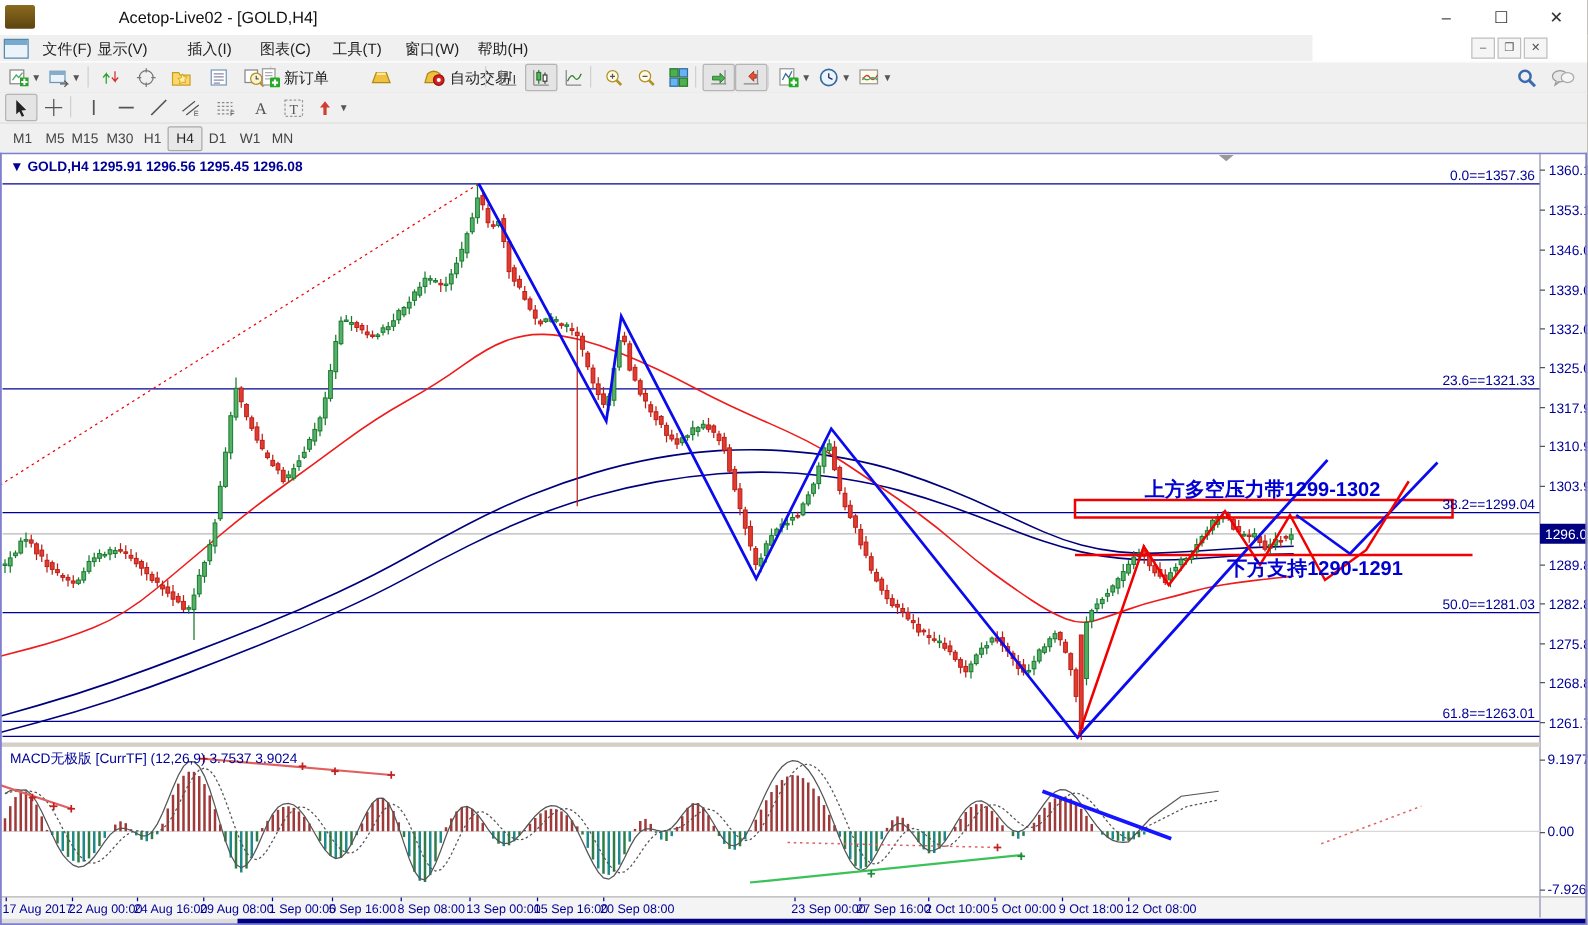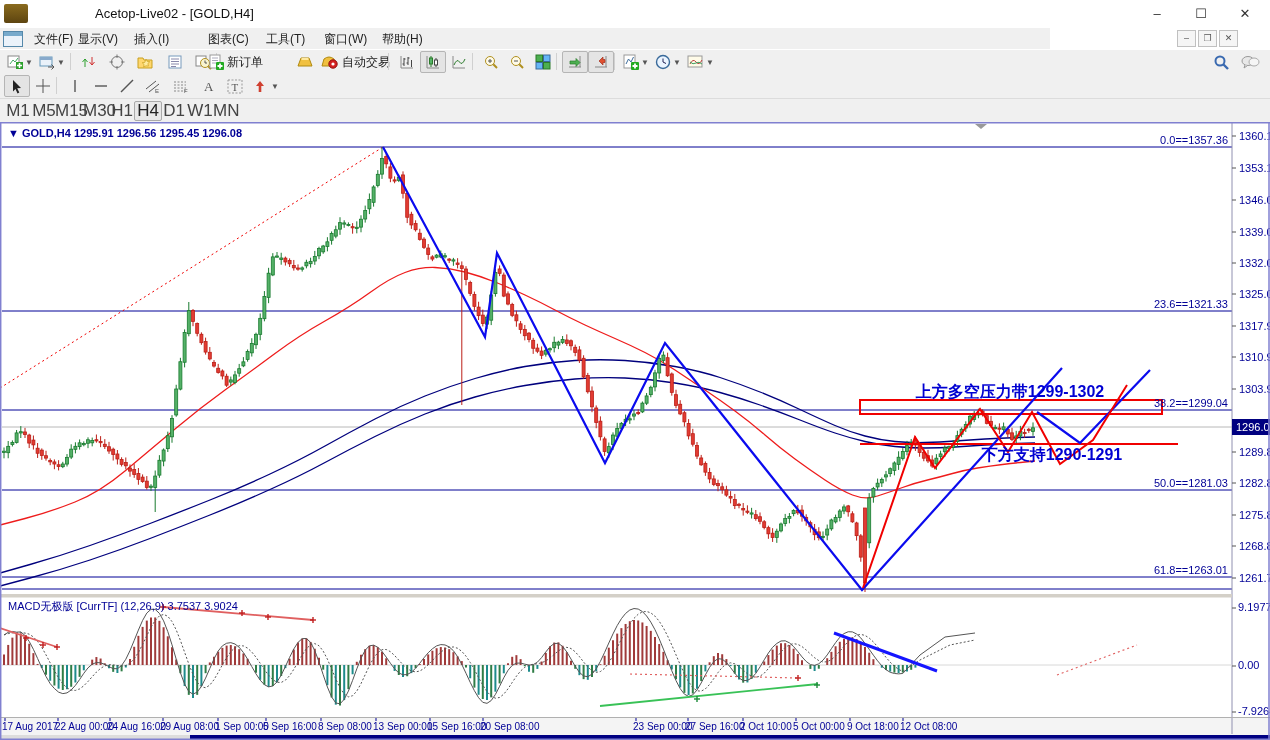--- a/index.html
+++ b/index.html
@@ -22,21 +22,21 @@
   #toolbar1{position:absolute;left:0;top:49px;width:1270px;height:24px;background:#f0f0f0;border-top:1px solid #fff;border-bottom:1px solid #dcdcdc;}
   #toolbar2{position:absolute;left:0;top:74px;width:1270px;height:24px;background:#f0f0f0;border-bottom:1px solid #dcdcdc;}
   .tb{position:absolute;top:1px;height:20px;min-width:20px;border:1px solid transparent;border-radius:2px;
       display:flex;align-items:center;justify-content:center;font-size:12px;color:#333;padding:0 2px;}
   .tb.pressed{background:#e4e4e4;border:1px solid #b5b5b5;}
   .tbsep{position:absolute;top:3px;width:1px;height:17px;background:#d0d0d0;}
   .tblabel{font-size:12px;color:#222;margin-left:3px;white-space:nowrap;}
   .dd{font-size:8px;color:#555;margin-left:2px;}
   
   #periodbar{position:absolute;left:0;top:99px;width:1270px;height:23px;background:#f0f0f0;border-bottom:1px solid #d8d8d8;}
-  .pbtn{position:absolute;top:2px;width:26px;height:18px;text-align:center;line-height:18px;font-size:17px;color:#444;
+  .pbtn{position:absolute;top:2px;width:26px;height:18px;text-align:center;line-height:18px;font-size:11px;color:#444;
         border:1px solid transparent;border-radius:2px;}
   .pbtn.active{background:#e8e8e8;border:1px solid #aaa;color:#222;}
   
   #chartsvg{position:absolute;left:0;top:122px;}
 </style>
 </head>
 <body>
 <div id="win">
 
 <div id="titlebar">
@@ -45,21 +45,21 @@
   <div class="wbtn" style="left:1140px">–</div>
   <div class="wbtn" style="left:1184px">☐</div>
   <div class="wbtn" style="left:1228px">✕</div>
 </div>
 
 <div id="menubar"></div>
 <div id="menuwhite"></div>
 <div id="menuicon"></div>
 <div class="menuitem" style="left:34px">文件(F)</div>
 <div class="menuitem" style="left:78px">显示(V)</div>
-<div class="menuitem" style="left:134px">插入(I)</div>
+<div class="menuitem" style="left:150px">插入(I)</div>
 <div class="menuitem" style="left:208px">图表(C)</div>
 <div class="menuitem" style="left:266px">工具(T)</div>
 <div class="menuitem" style="left:324px">窗口(W)</div>
 <div class="menuitem" style="left:382px">帮助(H)</div>
 <div class="mdibtn" style="left:1177px">–</div>
 <div class="mdibtn" style="left:1198px">❐</div>
 <div class="mdibtn" style="left:1219px">✕</div>
 
 <div id="toolbar1">
   <div class="tb" style="left:4px">
@@ -121,21 +121,21 @@
           <path d="M12 9.5v5 M9.5 12h5" stroke="#fff" stroke-width="1.8"></path>
         </svg>
     <span class="tblabel">新订单</span>
   </div>
   <div class="tb" style="left:292px">
     <svg width="18" height="16">
           <path d="M5 4 h8 l3 8 H2 Z" fill="#f0c040" stroke="#b08a10"></path>
           <path d="M5.5 5 h7" stroke="#ffe9a0" stroke-width="2"></path>
         </svg>
   </div>
-  <div class="tb" style="left:318px">
+  <div class="tb" style="left:336px">
     <svg width="18" height="16">
           <path d="M3 5 q5 -4 10 0 l2 7 H1 Z" fill="#f0c040" stroke="#b08a10"></path>
           <circle cx="12" cy="10" r="4.2" fill="#d42020" stroke="#901010"></circle>
           <circle cx="12" cy="10" r="1.6" fill="#fff"></circle>
         </svg>
     <span class="tblabel">自动交易</span>
   </div>
   <div class="tbsep" style="left:388px"></div>
   <div class="tb" style="left:394px">
     <svg width="16" height="16">

